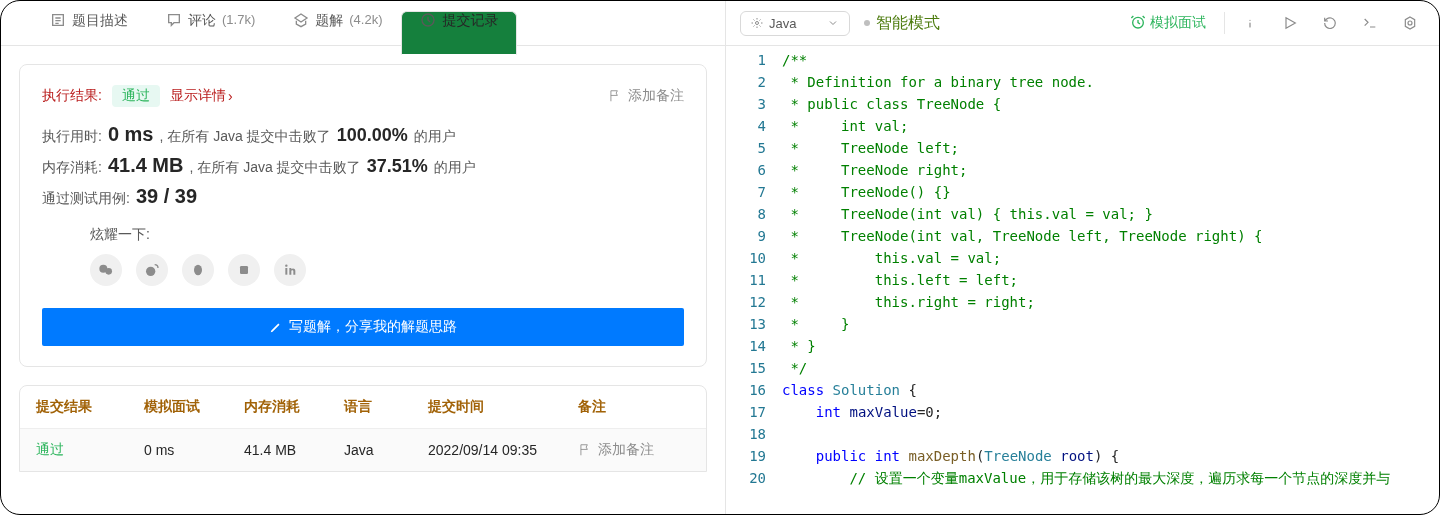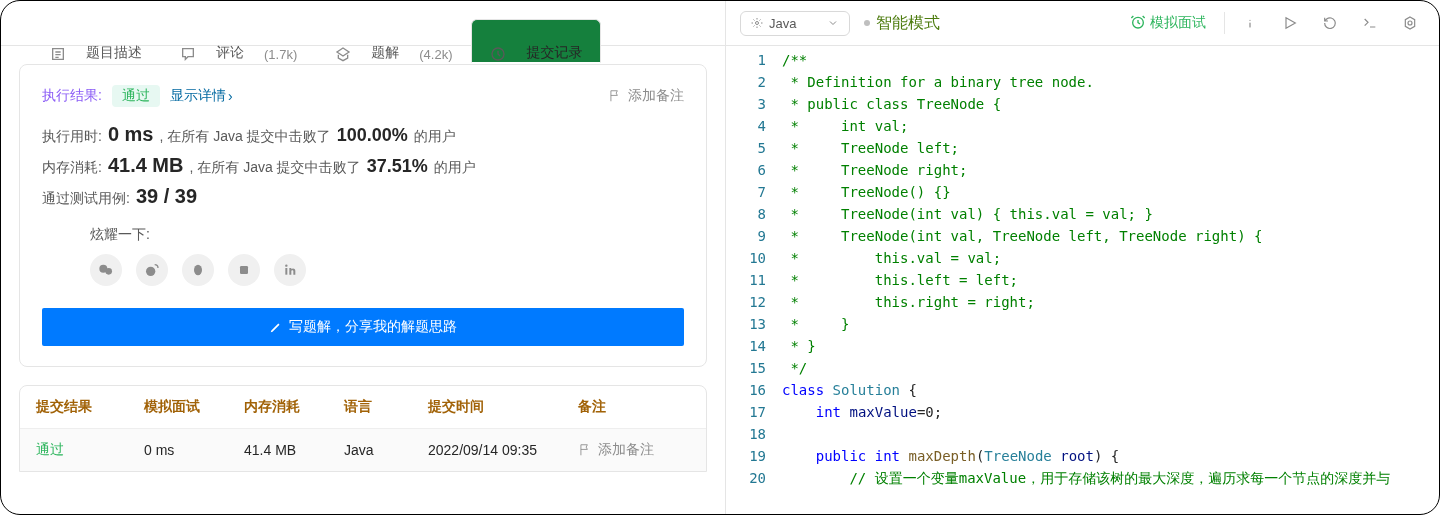--- a/index.html
+++ b/index.html
@@ -2,33 +2,33 @@
 <html><head>
 <meta charset="utf-8">
 <style>
 * { margin: 0; padding: 0; box-sizing: border-box; }
 body { font-family: -apple-system, BlinkMacSystemFont, "Segoe UI", Arial, sans-serif; font-size: 13px; color: #262626; background: #fff; width: 1440px; height: 515px; overflow: hidden; border-radius: 20px; border: 1px solid #000; }
 .app { display: flex; height: 100%; }
 .left-panel { width: 725px; border-right: 1px solid #e5e5e5; display: flex; flex-direction: column; overflow: hidden; }
 .right-panel { flex: 1; display: flex; flex-direction: column; }
 
 .tabs { display: flex; border-bottom: 1px solid #e5e5e5; height: 45px; padding-left: 30px; align-items: center; }
-.tab { display: flex; align-items: flex-end; gap: 20px; padding: 0 18px; height: 100%; color: #595959; font-size: 14px; cursor: pointer; border: 1px solid transparent; position: relative; top: 18px; }
+.tab { display: flex; align-items: flex-start; gap: 6px; padding: 0 18px; height: 100%; color: #595959; font-size: 14px; cursor: pointer; border: 1px solid transparent; position: relative; top: 10px; }
 .tab .count { color: #8c8c8c; font-size: 13px; }
 .tab.active { border: 1px solid #e5e5e5; border-bottom: 1px solid #fff; border-radius: 6px 6px 0 0; color: #262626; background: #15803d; }
 .tab svg { width: 16px; height: 16px; fill: #8c8c8c; }
 .tab.active svg { fill: #595959; }
 
 .content { padding: 18px 18px 0 18px; overflow-y: auto; flex: 1; }
 .card { border: 1px solid #e5e5e5; border-radius: 8px; padding: 20px 22px; margin-bottom: 18px; }
 .card-head { display: flex; justify-content: space-between; align-items: center; margin-bottom: 16px; }
 .result-row { display: flex; align-items: center; gap: 10px; font-size: 14px; }
-.label { color: #8b5cf6; }
+.label { color: #b91c1c; }
 .pass-badge { background: #e7f8f2; color: #2db55d; padding: 2px 10px; border-radius: 4px; font-size: 14px; }
-.detail-link { color: #0369a1; cursor: pointer; display: inline-flex; align-items: center; gap: 2px; justify-content: center; }
+.detail-link { color: #b91c1c; cursor: pointer; display: inline-flex; align-items: center; gap: 2px; justify-content: center; }
 .add-note { display: flex; align-items: center; gap: 6px; color: #8c8c8c; cursor: pointer; font-size: 14px; }
 .add-note svg { width: 14px; height: 14px; fill: none; stroke: #8c8c8c; stroke-width: 1.5; }
 
 .stat-row { display: flex; align-items: baseline; gap: 6px; font-size: 14px; color: #595959; margin: 8px 0; }
 .stat-row .big { font-size: 20px; font-weight: 600; color: #262626; }
 .stat-row .big2 { font-size: 18px; font-weight: 600; color: #262626; }
 
 .brag { margin-top: 18px; margin-left: 48px; }
 .brag-label { color: #595959; font-size: 14px; margin-bottom: 10px; }
 .icons-row { display: flex; gap: 14px; }

